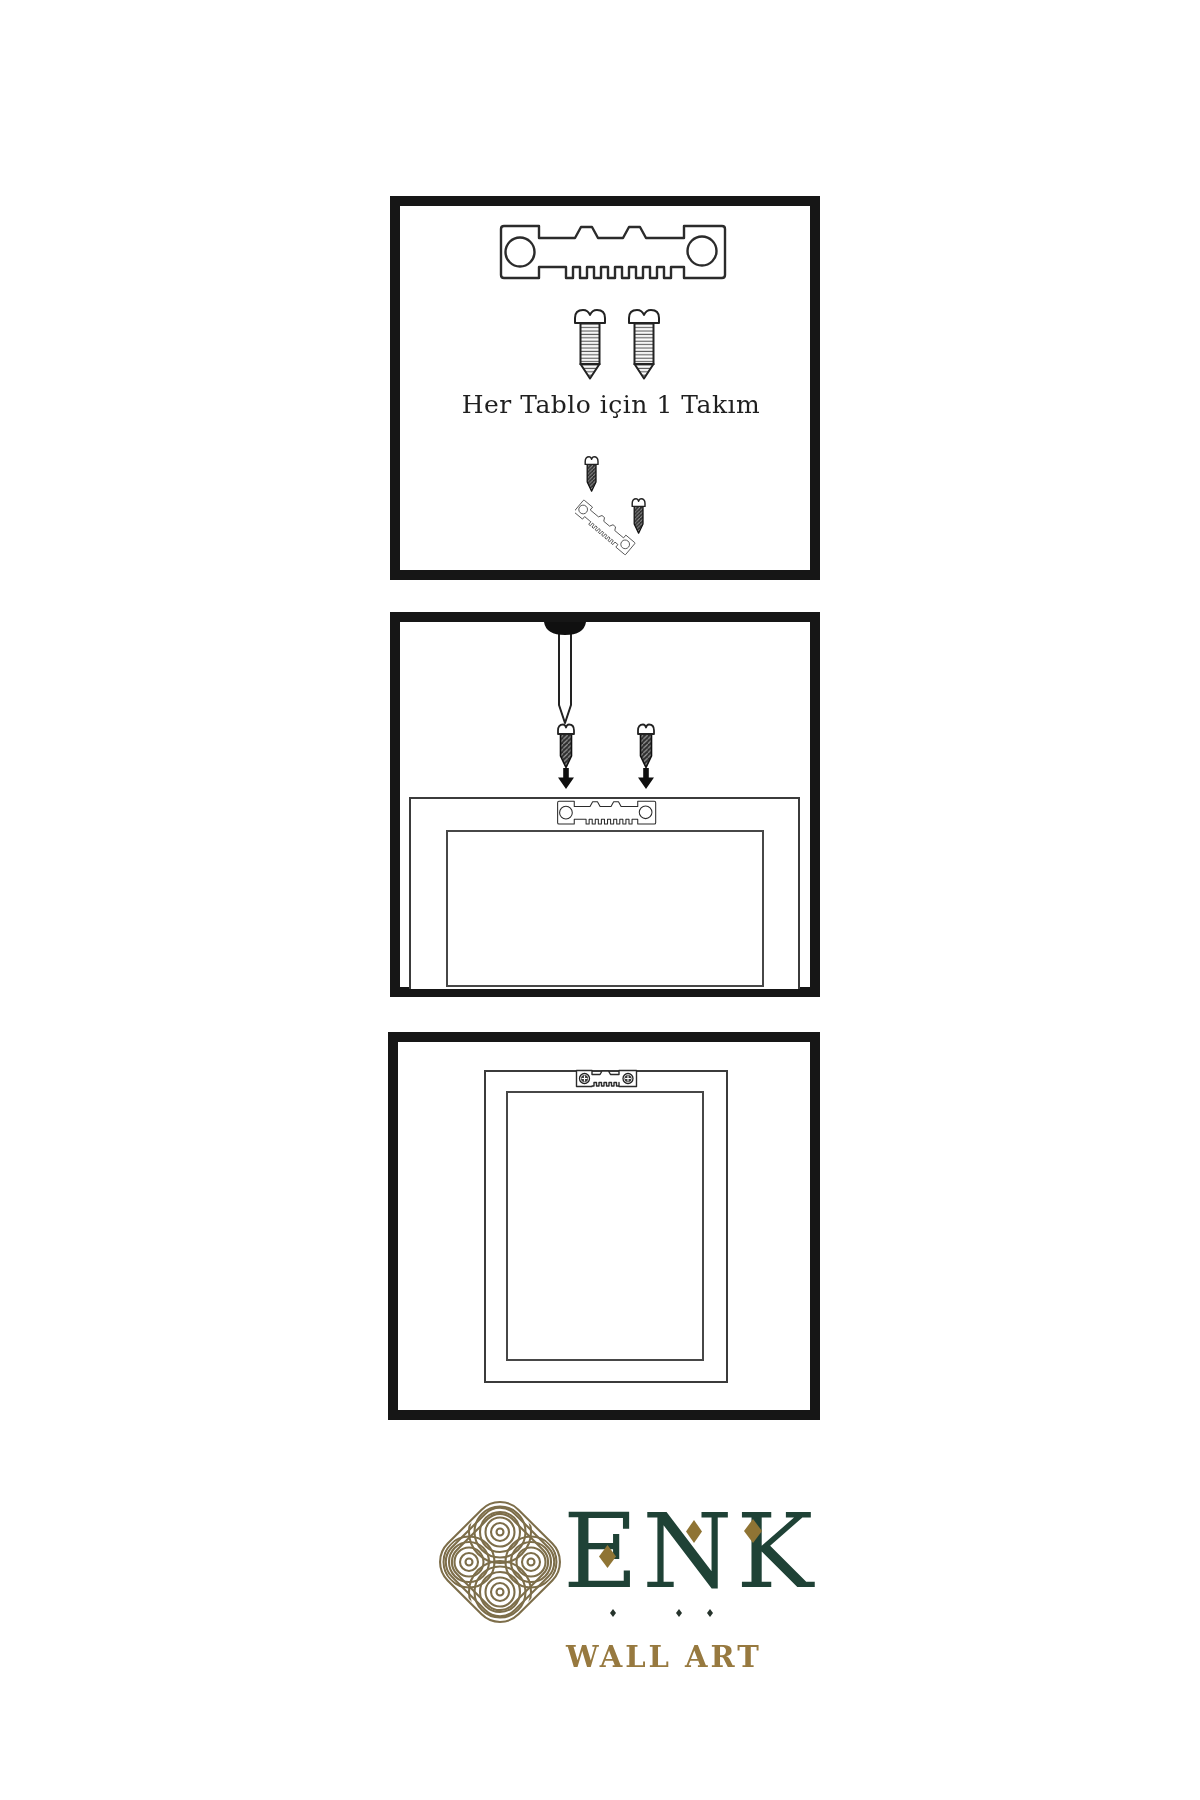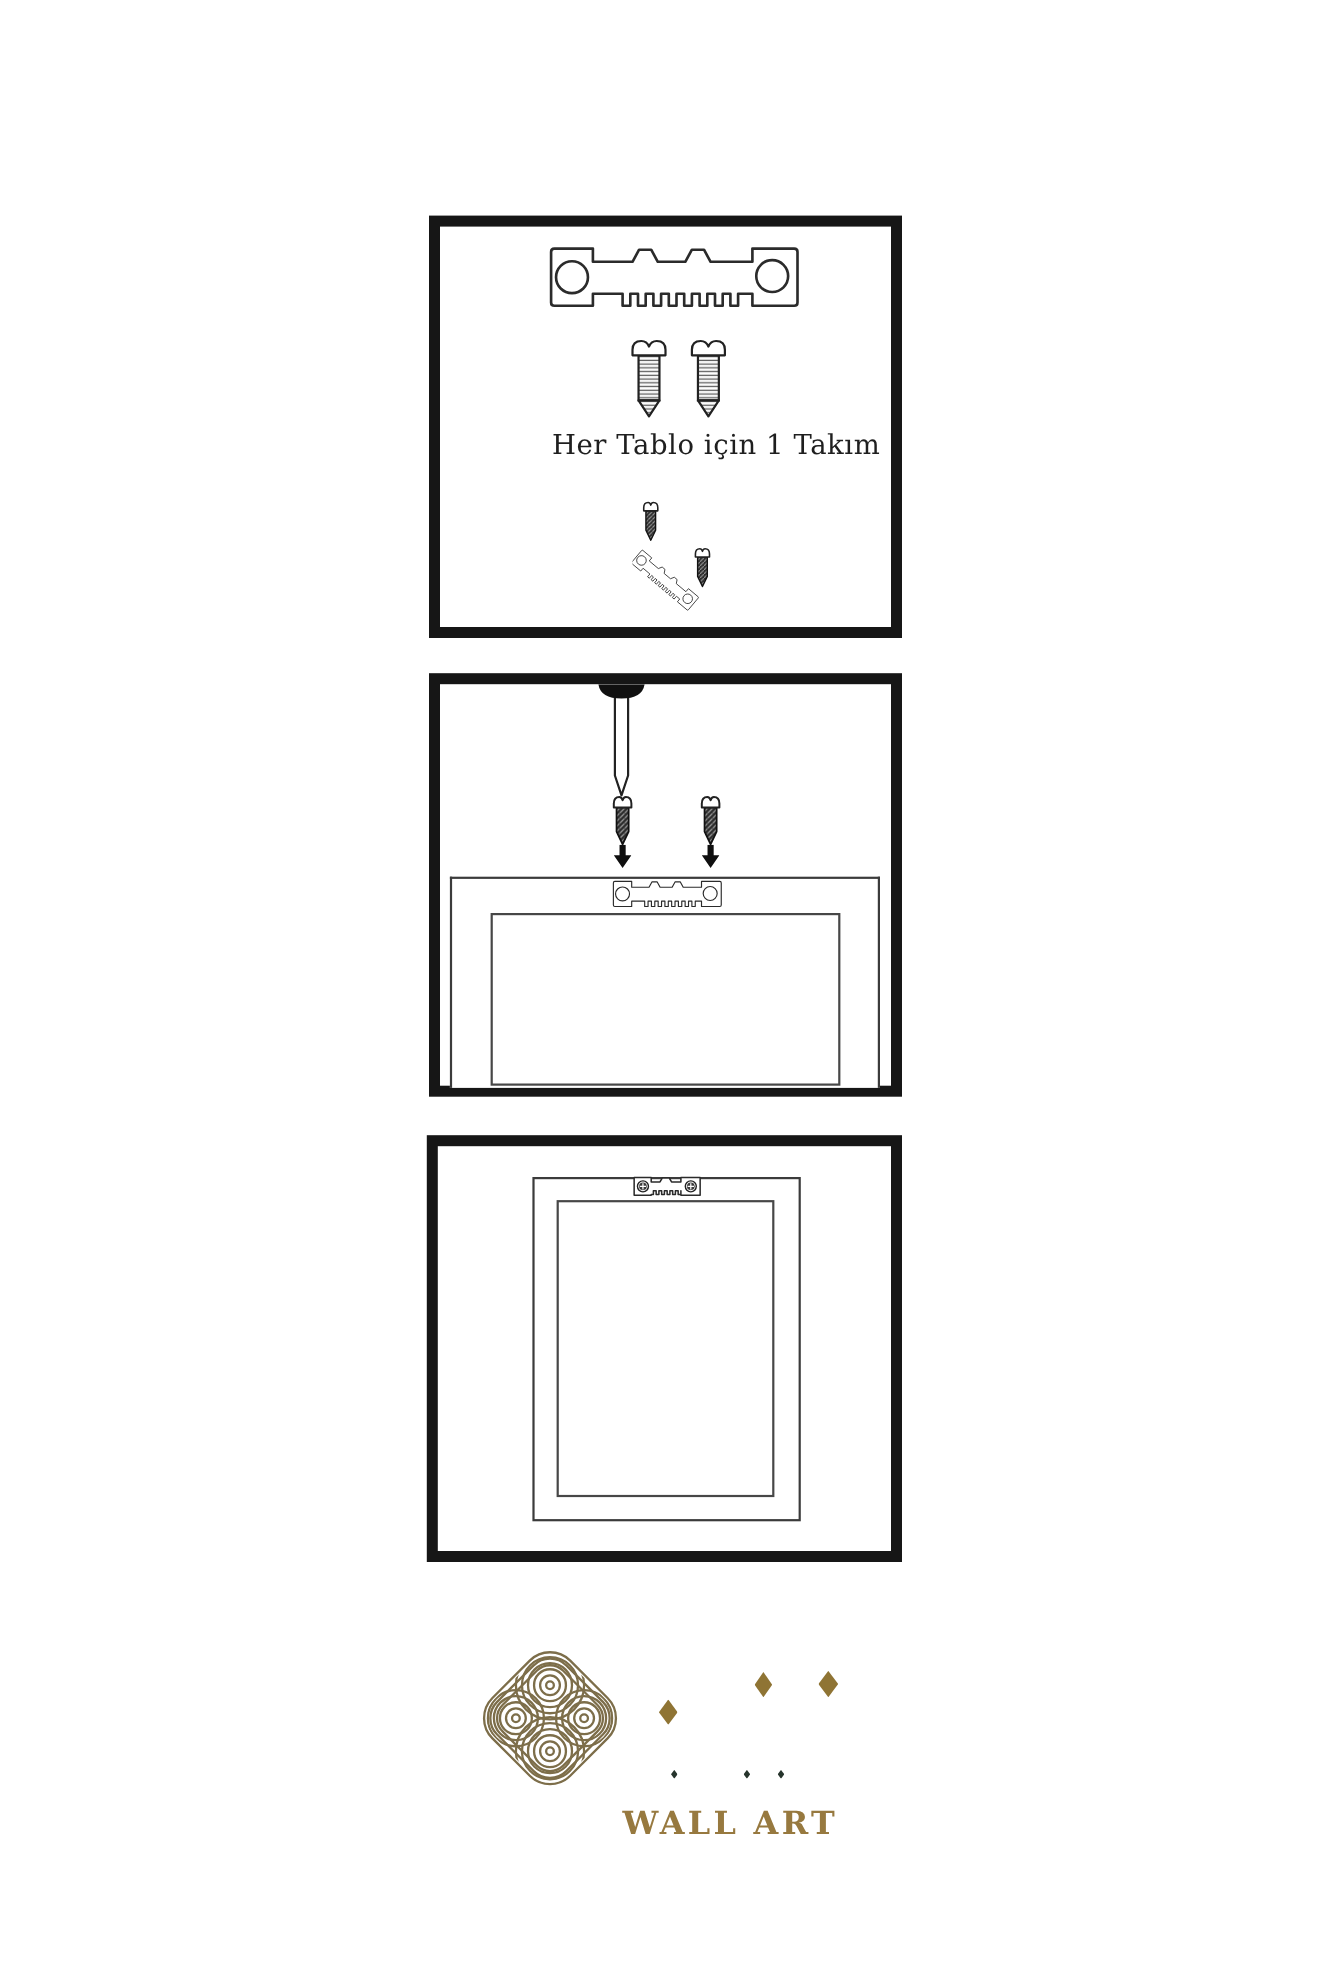--- a/index.html
+++ b/index.html
@@ -4,21 +4,21 @@
 <style>
   html,body{margin:0;padding:0;background:#ffffff;}
   .sheet{position:relative;width:1200px;height:1800px;background:#ffffff;overflow:hidden;
          font-family:"DejaVu Serif", serif;}
   .abs{position:absolute;}
   .panel{position:absolute;border:10px solid #161616;background:#ffffff;}
   .p1{left:390px;top:196px;width:410px;height:364px;}
   .p2{left:390px;top:612px;width:410px;height:365px;}
   .p3{left:388px;top:1032px;width:412px;height:368px;}
   .caption{position:absolute;left:0;top:184px;width:410px;text-align:center;text-indent:12px;
-           font-size:25px;letter-spacing:0.5px;color:#1f1f1f;font-family:"DejaVu Serif",serif;padding-left:40px;}
+           font-size:25px;letter-spacing:0.5px;color:#1f1f1f;font-family:"DejaVu Serif",serif;}
   .frame-line{position:absolute;background:#ffffff;}
   .fo2{left:9px;top:175px;width:387px;height:190px;border:2px solid #3b3b3b;border-bottom:none;}
   .fi2{left:46px;top:208px;width:314px;height:153px;border:2px solid #474747;}
   .fo3{left:86px;top:28px;width:240px;height:309px;border:2px solid #3b3b3b;}
   .fi3{left:108px;top:49px;width:194px;height:266px;border:2px solid #474747;}
   .dia{position:absolute;clip-path:polygon(50% 0,100% 50%,50% 100%,0 50%);}
   .dia.gold{background:#8f7434;}
   .dia.dark{background:#26342c;}
   .wordmark{position:absolute;left:563px;top:1500px;font-size:103px;line-height:1;
             letter-spacing:4px;color:#1f4236;font-family:"DejaVu Serif",serif;}
@@ -158,20 +158,21 @@
           <circle cx="32" cy="68" r="3.5"></circle>
             <circle cx="32" cy="68" r="9"></circle>
             <circle cx="32" cy="68" r="14.5"></circle>
           <circle cx="32" cy="68" r="20"></circle>
             <circle cx="32" cy="68" r="25.5"></circle>
         </g>
       </g>
     </g>
   </svg>
 
+  <div class="wordmark">ENK</div>
   <div class="dia gold" style="left:599px;top:1545px;width:17px;height:23px"></div>
   <div class="dia gold" style="left:686px;top:1520px;width:16px;height:23px"></div>
   <div class="dia gold" style="left:744px;top:1519px;width:18px;height:24px"></div>
 
   <div class="tagline">WALL ART</div>
   <div class="dia dark" style="left:610px;top:1609px;width:6px;height:8px"></div>
   <div class="dia dark" style="left:676px;top:1609px;width:6px;height:8px"></div>
   <div class="dia dark" style="left:707px;top:1609px;width:6px;height:8px"></div>
 
 </div>

